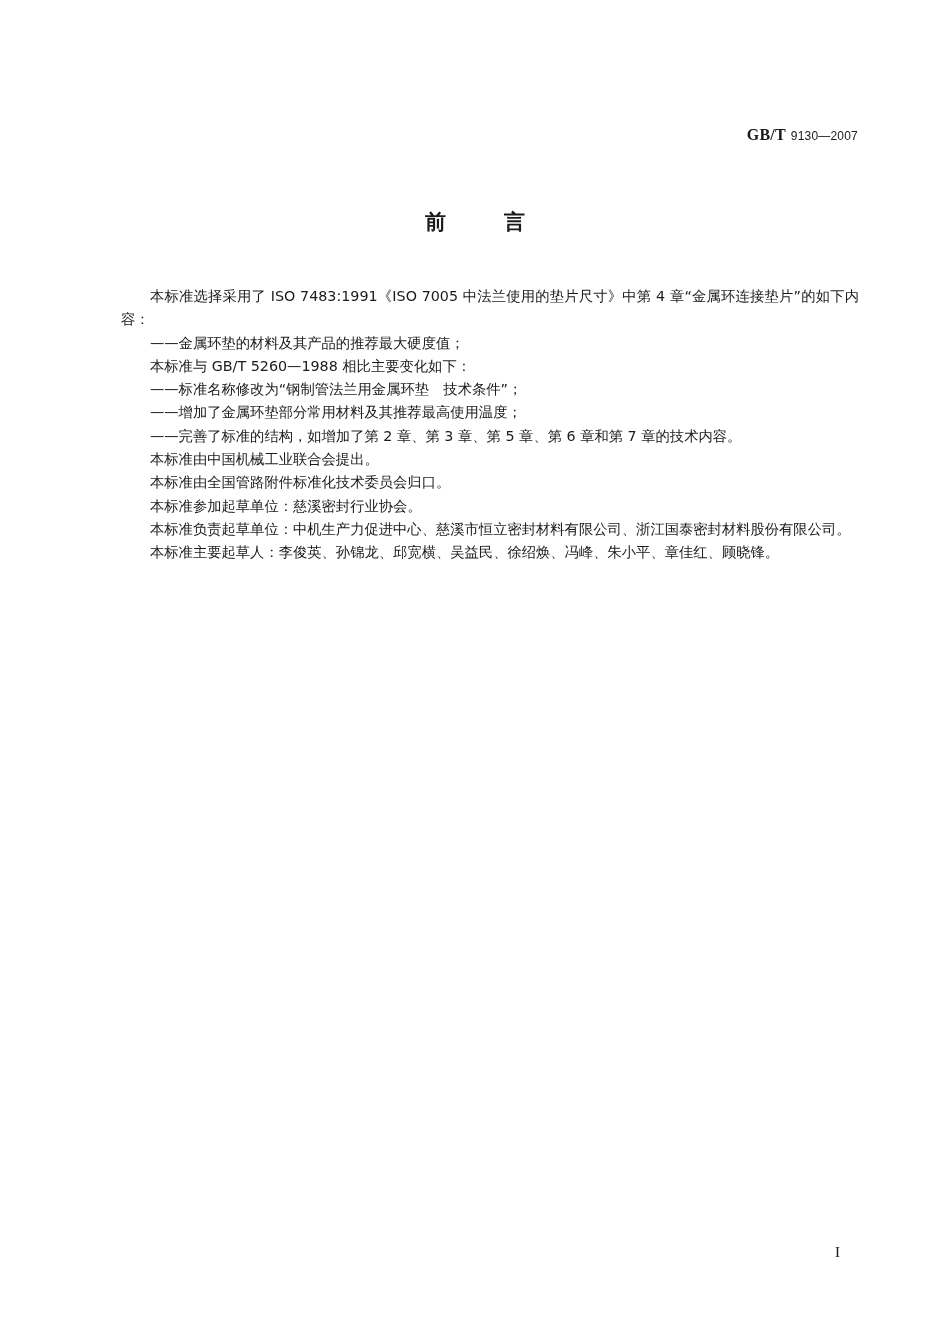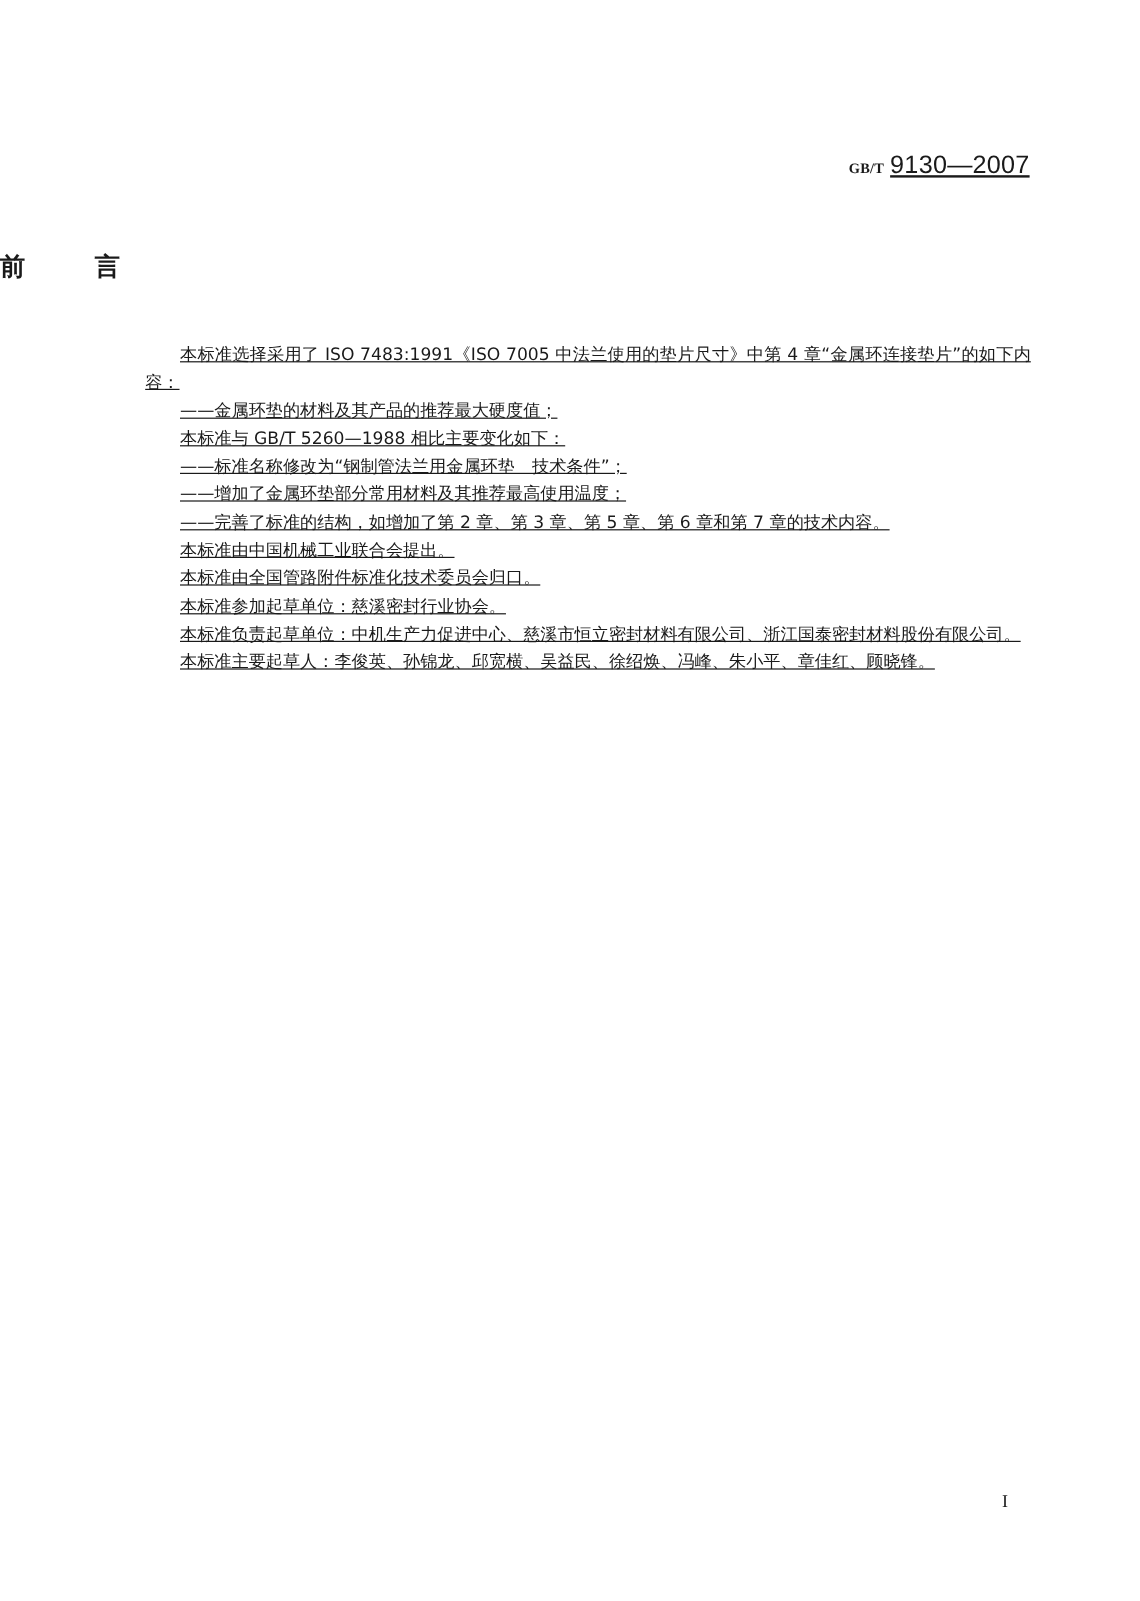--- a/index.html
+++ b/index.html
@@ -18,33 +18,32 @@
     .std-number {
       position: absolute;
       top: 126px;
       right: 92px;
       font-size: 15px;
       letter-spacing: 0.2px;
     }
     .std-number .gbt {
       font-family: "Liberation Serif", "DejaVu Serif", serif;
       font-weight: bold;
-      font-size: 12px;
+      font-size: 16px;
     }
     .std-number .num {
       font-family: "Liberation Sans", "DejaVu Sans", sans-serif;
-      font-size: 21px;
-      text-decoration: underline;
+      font-size: 12px;
     }
     .title {
       position: absolute;
       top: 208px;
       left: 0;
       width: 100%;
-      text-align: left;
+      text-align: center;
       font-family: Liberation Mono, monospace;
       font-weight: bold;
       font-size: 21px;
       letter-spacing: 0;
     }
     .title span + span {
       margin-left: 58px;
     }
     .body-text {
       position: absolute;
@@ -52,21 +51,20 @@
       left: 121px;
       width: 738px;
       font-family: "DejaVu Sans", "Liberation Sans", sans-serif;
       font-size: 14.3px;
       line-height: 23.3px;
     }
     .para {
       margin: 0;
       text-indent: 29px;
       text-align: justify;
-      text-decoration: underline;
     }
     .para.wrap {
       text-align: justify;
       text-align-last: left;
     }
     .page-no {
       position: absolute;
       top: 1244px;
       left: 835px;
       font-family: "Liberation Serif", "DejaVu Serif", serif;

